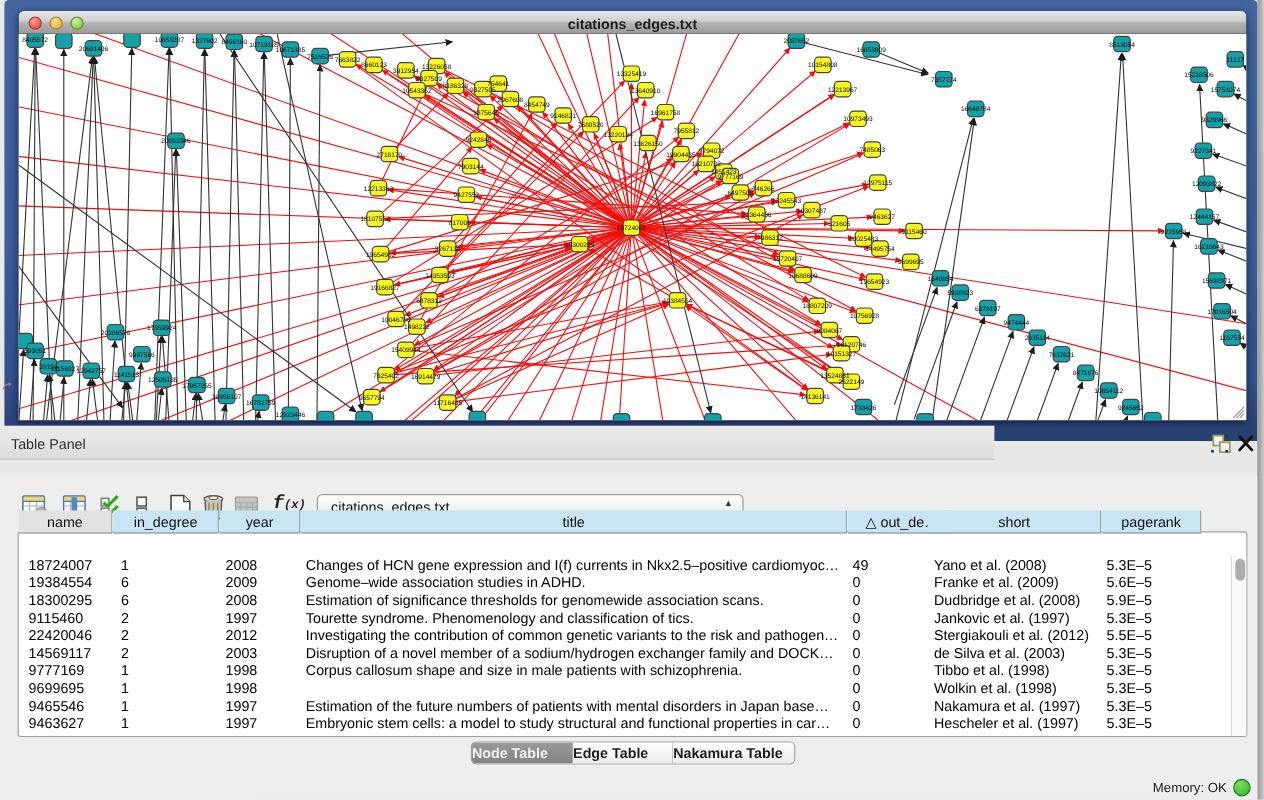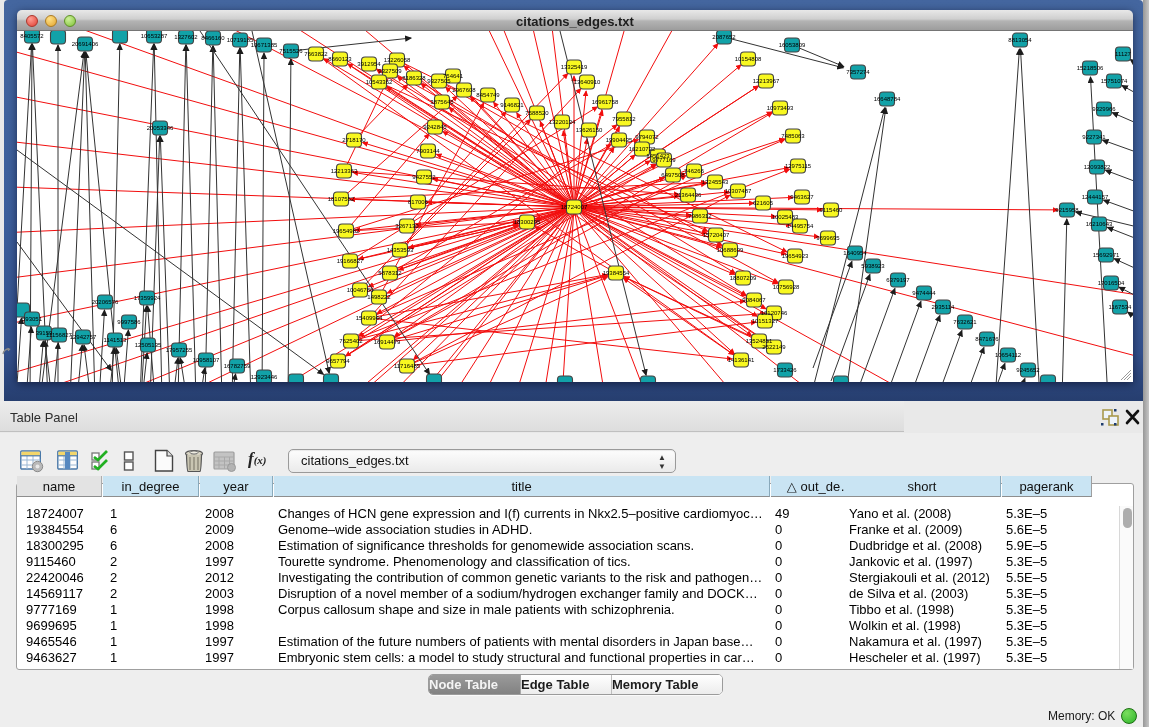--- a/index.html
+++ b/index.html
@@ -8,32 +8,32 @@
 #rstrip{position:absolute;left:1143px;top:0;width:6px;height:727px;
  background:linear-gradient(90deg,#979797,#c6c6c6)}
 #win{position:absolute;left:17px;top:10px;width:1116px;height:372px;border-radius:5px 5px 0 0;
  box-shadow:0 2px 8px rgba(0,0,20,0.55)}
 #tbar{position:absolute;left:0;top:0;width:1116px;height:21px;border-radius:5px 5px 0 0;
  background:linear-gradient(180deg,#e8e8e8 0%,#cfcfcf 45%,#b3b3b3 55%,#9d9d9d 100%);
  border-bottom:1px solid #757575}
 #tbar .tl{position:absolute;top:4.5px;width:12px;height:12px;border-radius:50%}
 #title{position:absolute;left:0;right:0;top:3.5px;text-align:center;font-size:13px;font-weight:bold;color:#1d1d1d}
 #canvas{position:absolute;left:0;top:21px;width:1116px;height:351px;background:#fff;overflow:hidden}
-#tpbar{position:absolute;left:0;top:401px;width:904px;height:31px;
+#tpbar{position:absolute;left:0;top:387px;width:904px;height:31px;
  background:linear-gradient(180deg,#ececec,#dddddd);border-bottom:1px solid #c0c0c0}
 #tpbar .t{position:absolute;left:10px;top:9px;font-size:13px;color:#2e2e2e}
 #tpbody{position:absolute;left:0;top:433px;width:1143px;height:294px;background:#eeeeee}
 .icon{position:absolute;top:449px}
 #dd{position:absolute;left:288px;top:449px;width:388px;height:24px;background:linear-gradient(180deg,#fdfdfd,#eaeaea);
  border:1px solid #9a9a9a;border-radius:5px;font-size:13px;color:#111;line-height:22px;padding-left:12px;
  box-shadow:inset 0 1px 1px rgba(0,0,0,0.08)}
 #dd .arr{position:absolute;right:9px;top:2.5px;font-size:8px;color:#333;line-height:9.5px;text-align:center}
 #tablebox{position:absolute;left:16px;top:483px;width:1118px;height:187px;background:#fff;
  border:1px solid #9f9f9f;border-radius:3px}
-.hc{position:absolute;top:476px;height:21px;background:#c9e4f3;border-right:1px solid #89a9bb;
+.hc{position:absolute;top:464px;height:21px;background:#c9e4f3;border-right:1px solid #89a9bb;
  font-size:13px;color:#111;text-align:center;line-height:21px;border-bottom:1px solid #8e8e8e;
  white-space:nowrap;overflow:hidden}
 .trow{position:absolute;left:17px;width:1100px;height:16px;font-size:13px;color:#000;white-space:nowrap}
 .trow .c{position:absolute;top:0;line-height:16px;overflow:hidden}
 .c0{left:9px;width:86px}.c1{left:93px;width:94px}.c2{left:188px;width:70px}
 .c3{left:261px;width:492px}.c4{left:758px;width:70px}.c5{left:832px;width:154px}.c6{left:989px;width:90px}
 #vsb{position:absolute;left:1119px;top:506px;width:14px;height:163px;background:#fafafa;border-left:1px solid #d8d8d8}
 #vsb .th{position:absolute;left:2.5px;top:2px;width:9px;height:20px;border-radius:5px;background:#adadad}
 #tabs{position:absolute;left:428px;top:674px;height:21px;border:1px solid #9b9b9b;border-radius:5px;
  overflow:hidden;display:flex;background:#fff;box-shadow:0 1px 0 rgba(255,255,255,.7)}
@@ -616,21 +616,21 @@
     <ellipse cx="11" cy="4.5" rx="8.5" ry="3" fill="#d8d4c4" stroke="#555" stroke-width="1.2"></ellipse>
     <path d="M3.5 6 C3.5 6 4 22 5 22.5 H17 C18 22 18.5 6 18.5 6" fill="#c9c5b2" stroke="#555" stroke-width="1.2"></path>
     <path d="M7 8 V21 M11 8 V21 M15 8 V21" stroke="#8d897a" stroke-width="1.4"></path>
     <ellipse cx="11" cy="3.5" rx="4" ry="1.6" fill="#efede2" stroke="#666" stroke-width="1"></ellipse>
   </svg>
 <svg class="icon" style="left:213px" width="23" height="24" viewBox="0 0 23 24">
     <rect x="1" y="3" width="20" height="17" rx="1" fill="#c3c3c3" stroke="#9d9d9d" stroke-width="1.2"></rect>
     <path d="M1 8 H21 M6 8 V20 M11.5 8 V20 M16.5 8 V20 M1 12 H21 M1 16 H21" stroke="#a9a9a9" stroke-width="1"></path>
     <circle cx="18.5" cy="18.5" r="4" fill="#b3b3b3" stroke="#9a9a9a"></circle>
   </svg>
-<div class="icon" style="left:248px;width:26px;font-family:Liberation Serif, serif;font-style:italic;font-weight:bold;font-size:17px;color:#222">f<span style="font-size:11px">(x)</span></div>
+<div class="icon" style="left:248px;width:26px;font-family:Liberation Mono, monospace;font-style:italic;font-weight:bold;font-size:17px;color:#222">f<span style="font-size:11px">(x)</span></div>
 <div id="dd">citations_edges.txt<div class="arr">▲<br>▼</div></div>
 <div id="tablebox"></div>
 <div class="hc" style="left:17px;width:85px;background:#e3e3e3;border-right:1px solid #adadad">name</div>
 <div class="hc" style="left:103px;width:96px">in_degree</div>
 <div class="hc" style="left:200px;width:73px">year</div>
 <div class="hc" style="left:274px;width:496px">title</div>
 <div class="hc" style="left:771px;width:94px;text-align:center;padding-left:5px">△ out_de…</div>
 <div class="hc" style="left:844px;width:157px">short</div>
 <div class="hc" style="left:1002px;width:90px;border-right:1px solid #9f9f9f">pagerank</div>
 <div class="trow" style="top:506px">
@@ -721,16 +721,16 @@
     <span class="c c4">0</span>
     <span class="c c5">Hescheler et al. (1997)</span>
     <span class="c c6">5.3E–5</span>
   </div>
 <div id="vsb">
     <div class="th"></div>
   </div>
 <div id="tabs">
  <div class="seg sel" style="width:92px">Node Table</div>
  <div class="seg" style="width:91px;border-right:1px solid #bdbdbd">Edge Table</div>
- <div class="seg" style="width:110px;border-right:0">Memory Table</div>
+ <div class="seg" style="width:110px;border-right:0">Nakamura Table</div>
 </div>
 <div id="mem" style="right:auto;left:1048px">Memory: OK</div>
 <div id="memdot"></div>
 
 </body></html>

